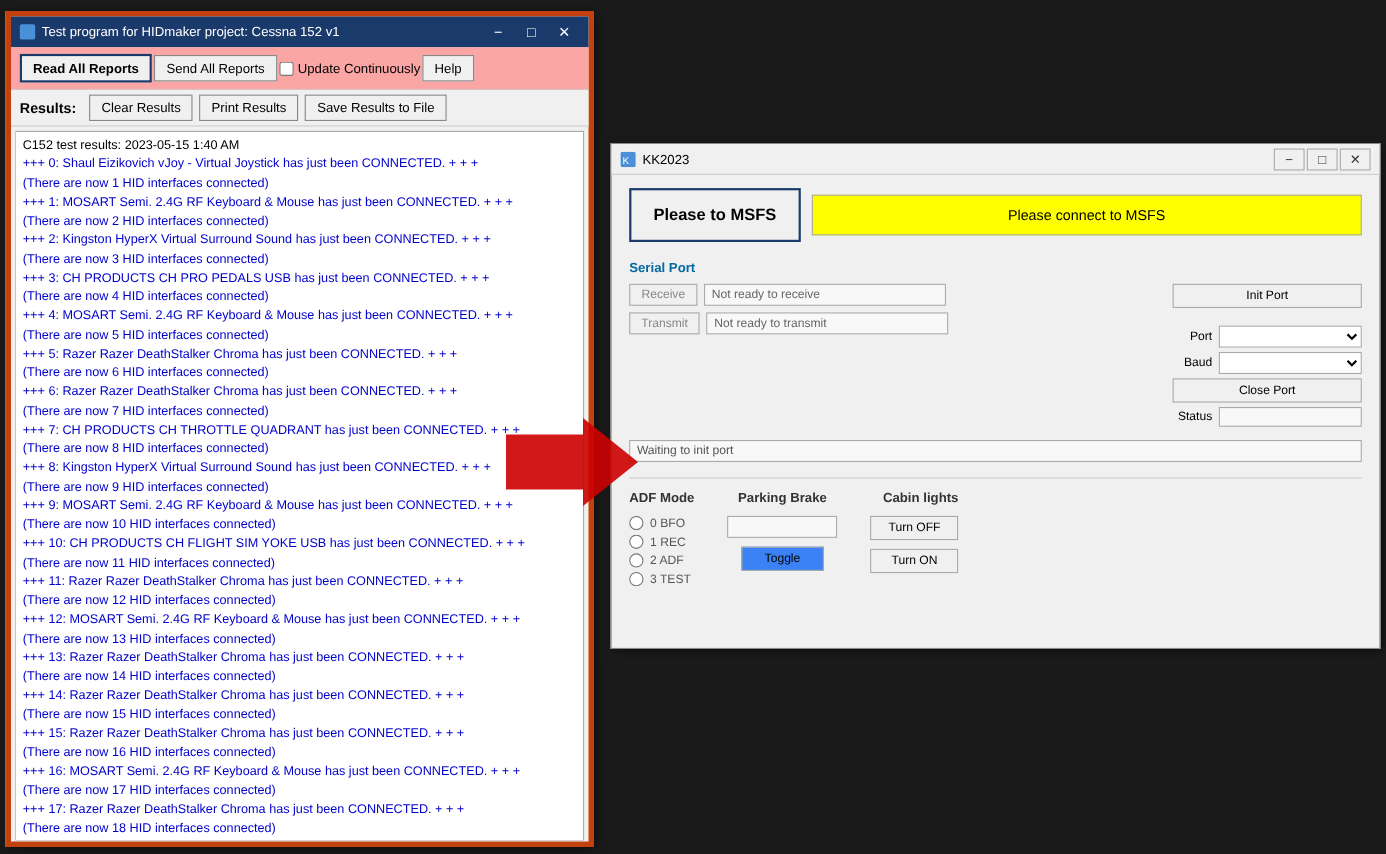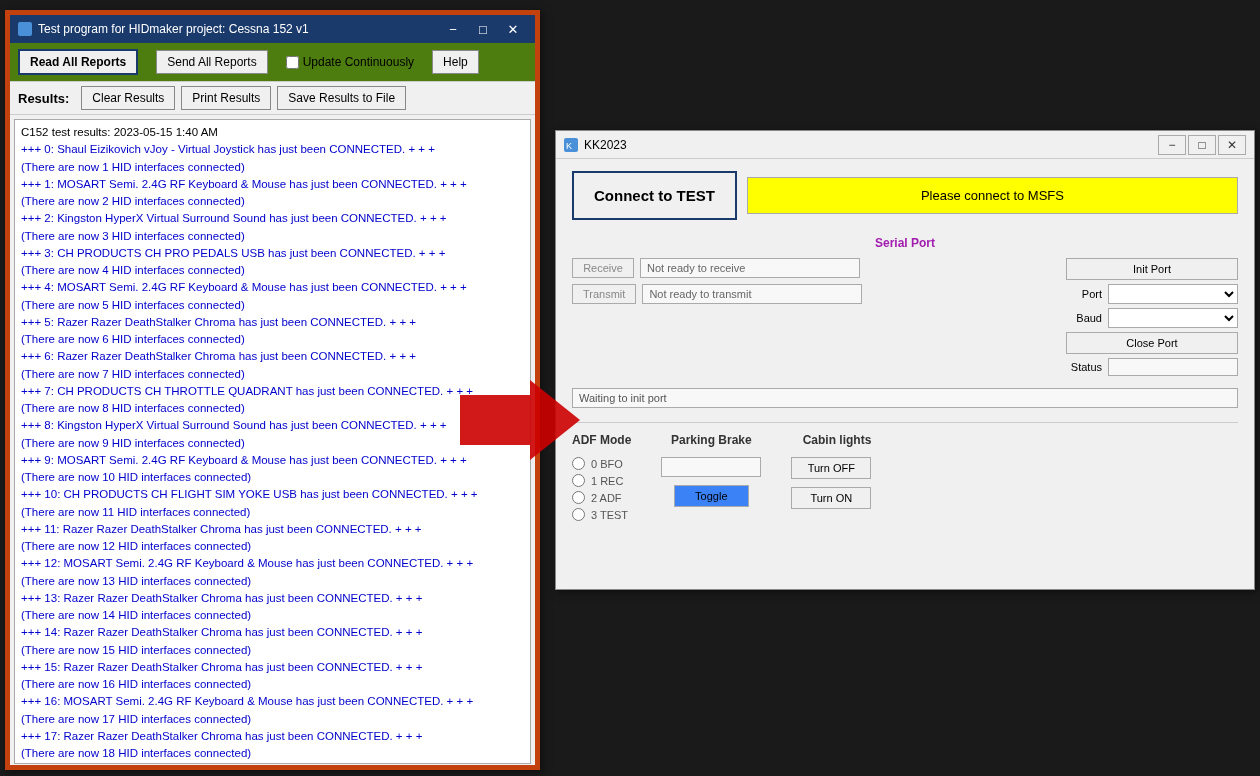--- a/index.html
+++ b/index.html
@@ -52,25 +52,25 @@
       border: none;
       color: white;
       cursor: pointer;
       font-size: 13px;
       display: flex;
       align-items: center;
       justify-content: center;
     }
 
     .win1-toolbar {
-      background: #4d7c0f;
+      background: #fca5a5;
       padding: 6px 8px;
       display: flex;
       align-items: center;
-      gap: 18px;
+      gap: 2px;
       border-bottom: 1px solid #ccc;
     }
     .btn-primary {
       background: #f0f0f0;
       border: 2px solid #1a3a6b;
       padding: 4px 10px;
       font-size: 12px;
       cursor: pointer;
       font-weight: bold;
       color: #000;
@@ -200,23 +200,22 @@
       font-size: 13px;
       color: #000;
       border: 1px solid #aaa;
       text-align: center;
     }
 
     
     .serial-section-title {
       font-size: 12px;
       font-weight: bold;
-      color: #a21caf;
+      color: #0369a1;
       margin-bottom: 8px;
-      text-align: center;
     }
     .serial-grid {
       display: flex;
       gap: 10px;
       margin-bottom: 8px;
     }
     .serial-left {
       display: flex;
       flex-direction: column;
       gap: 6px;
@@ -263,21 +262,21 @@
       border: 1px solid #aaa;
       padding: 4px 14px;
       font-size: 11px;
       cursor: pointer;
       color: #000;
     }
     .port-baud-section {
       display: flex;
       flex-direction: column;
       gap: 4px;
-      margin-top: 0;
+      margin-top: 12px;
     }
     .port-row {
       display: flex;
       align-items: center;
       gap: 6px;
       font-size: 11px;
     }
     .port-label {
       width: 36px;
       text-align: right;
@@ -503,21 +502,21 @@
     <div class="win2-controls">
       <button class="win2-btn">−</button>
       <button class="win2-btn">□</button>
       <button class="win2-btn close">✕</button>
     </div>
   </div>
 
   <div class="win2-body">
 
     <div class="connect-section">
-      <button class="connect-btn">Connect to TEST</button>
+      <button class="connect-btn">Please to MSFS</button>
       <div class="connect-status">Please connect to MSFS</div>
     </div>
 
     <div class="serial-full-section">
       <div class="serial-section-title">Serial Port</div>
       <div class="serial-grid">
         <div class="serial-left">
           <div class="serial-row">
             <button class="serial-btn">Receive</button>
             <input class="serial-input" type="text" readonly="" value="Not ready to receive" style="">

